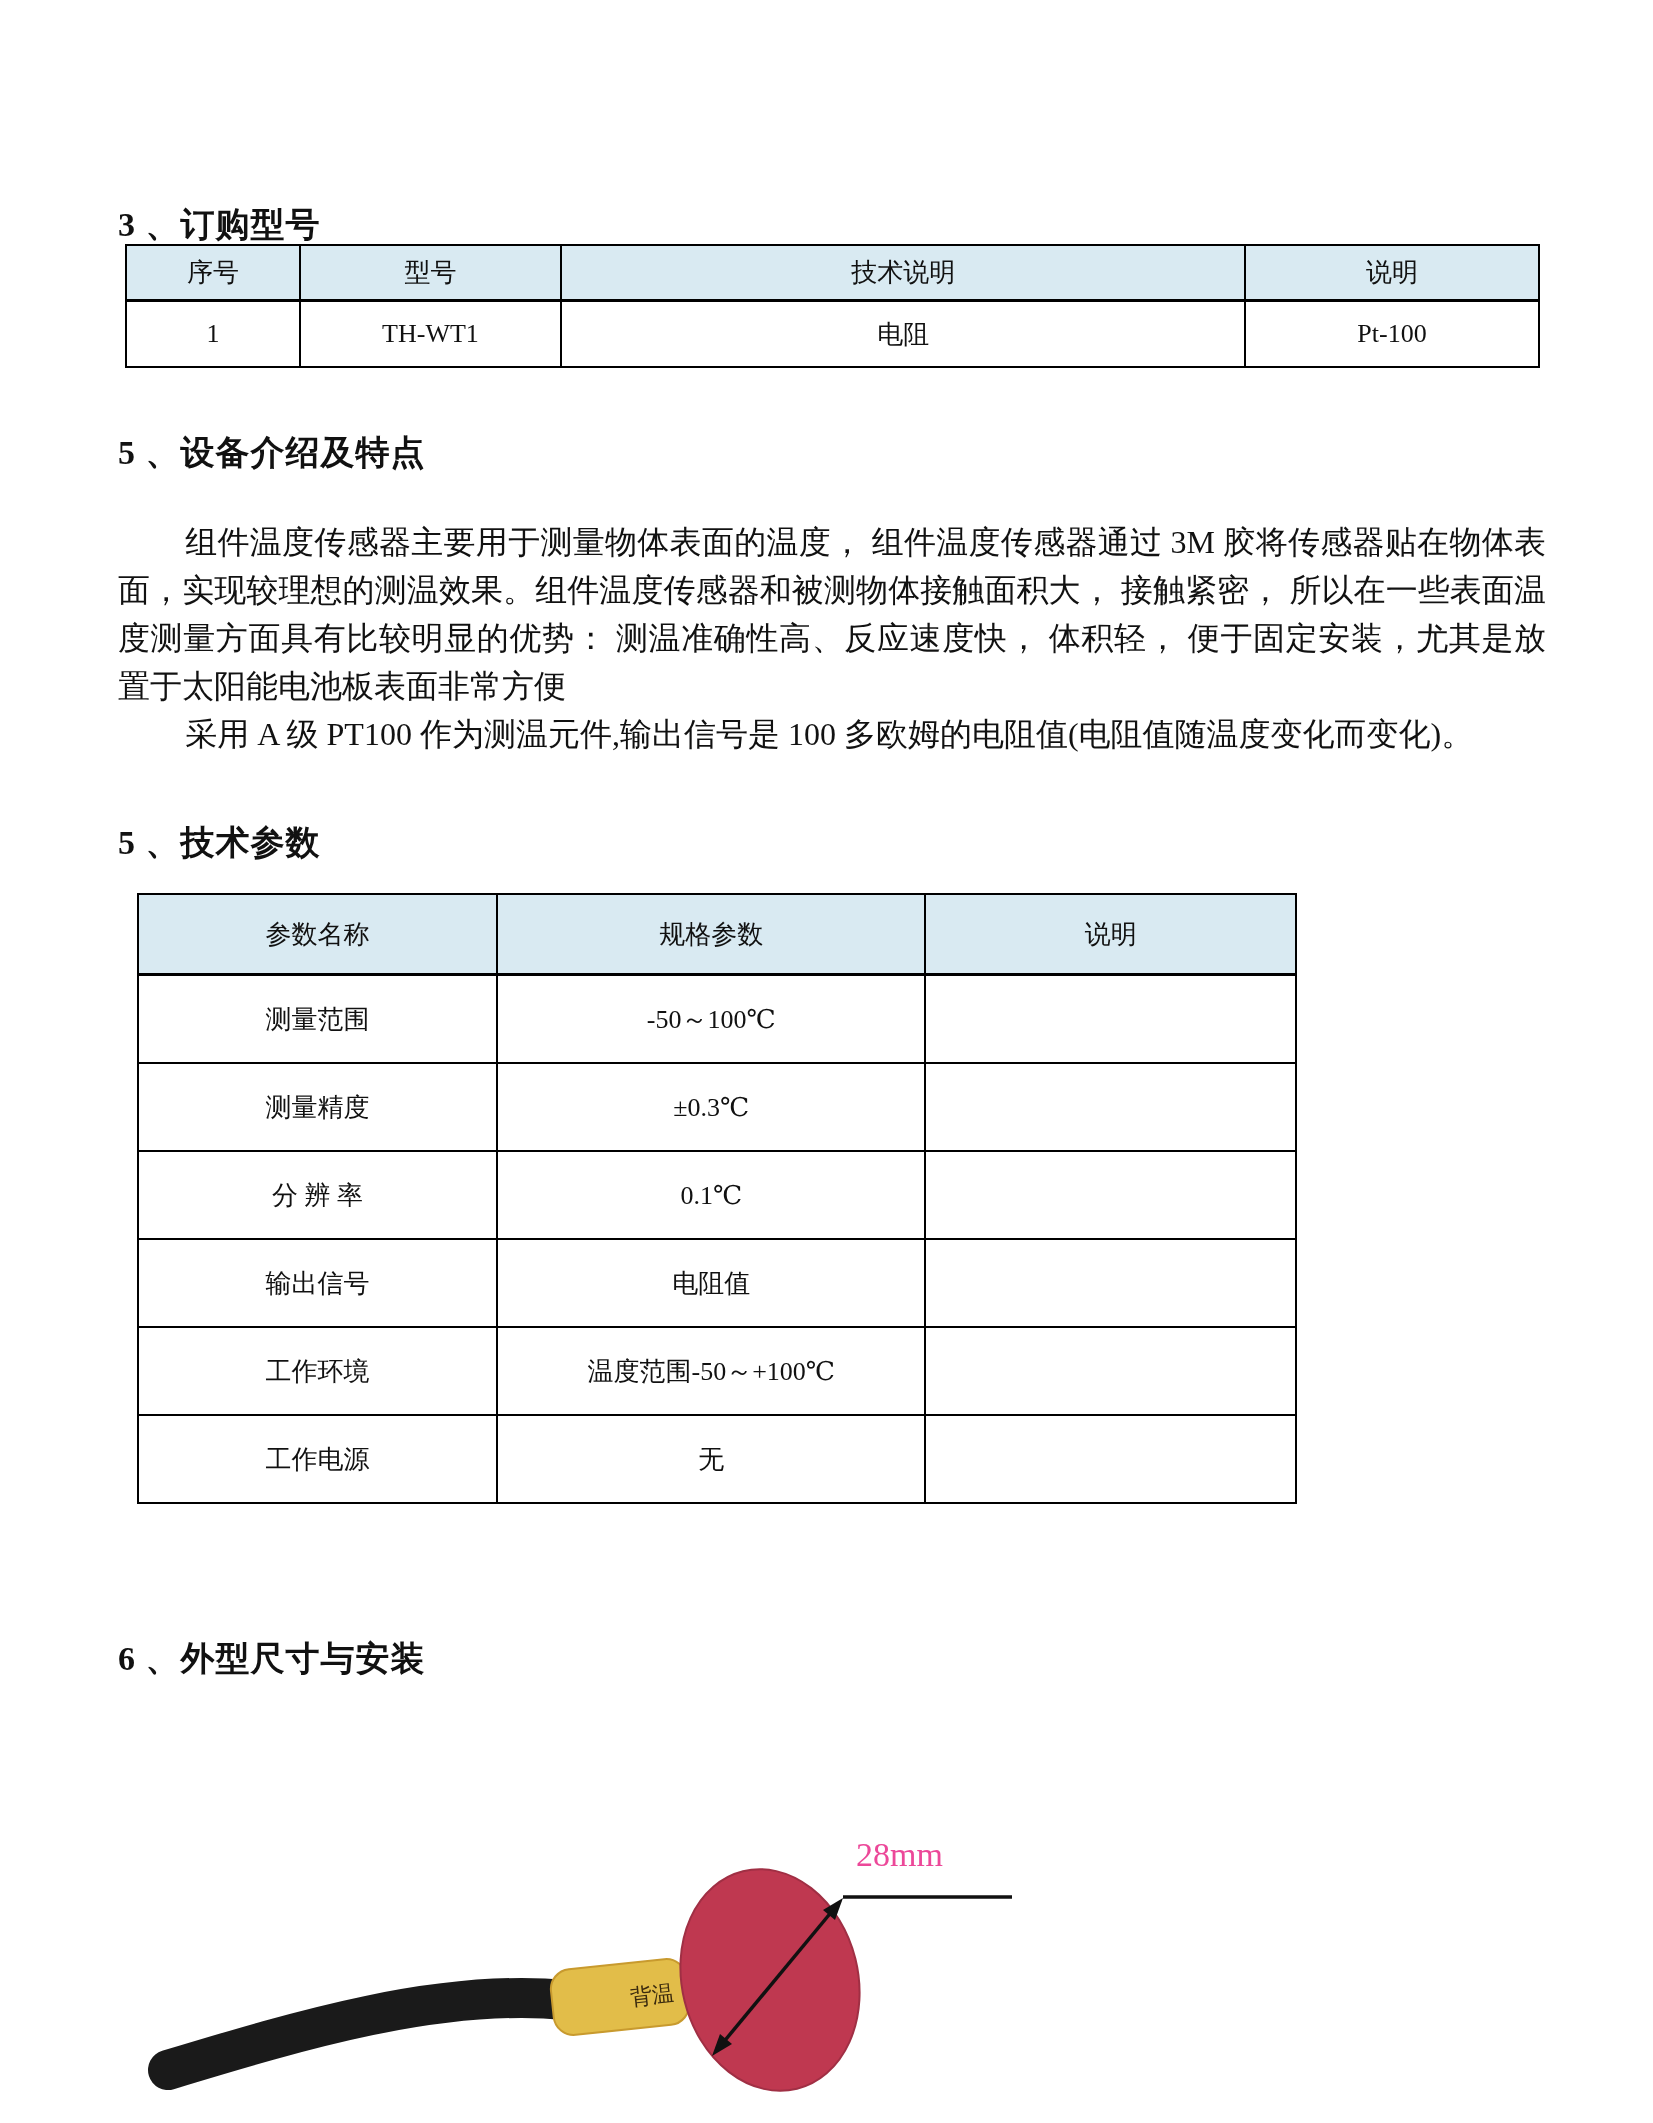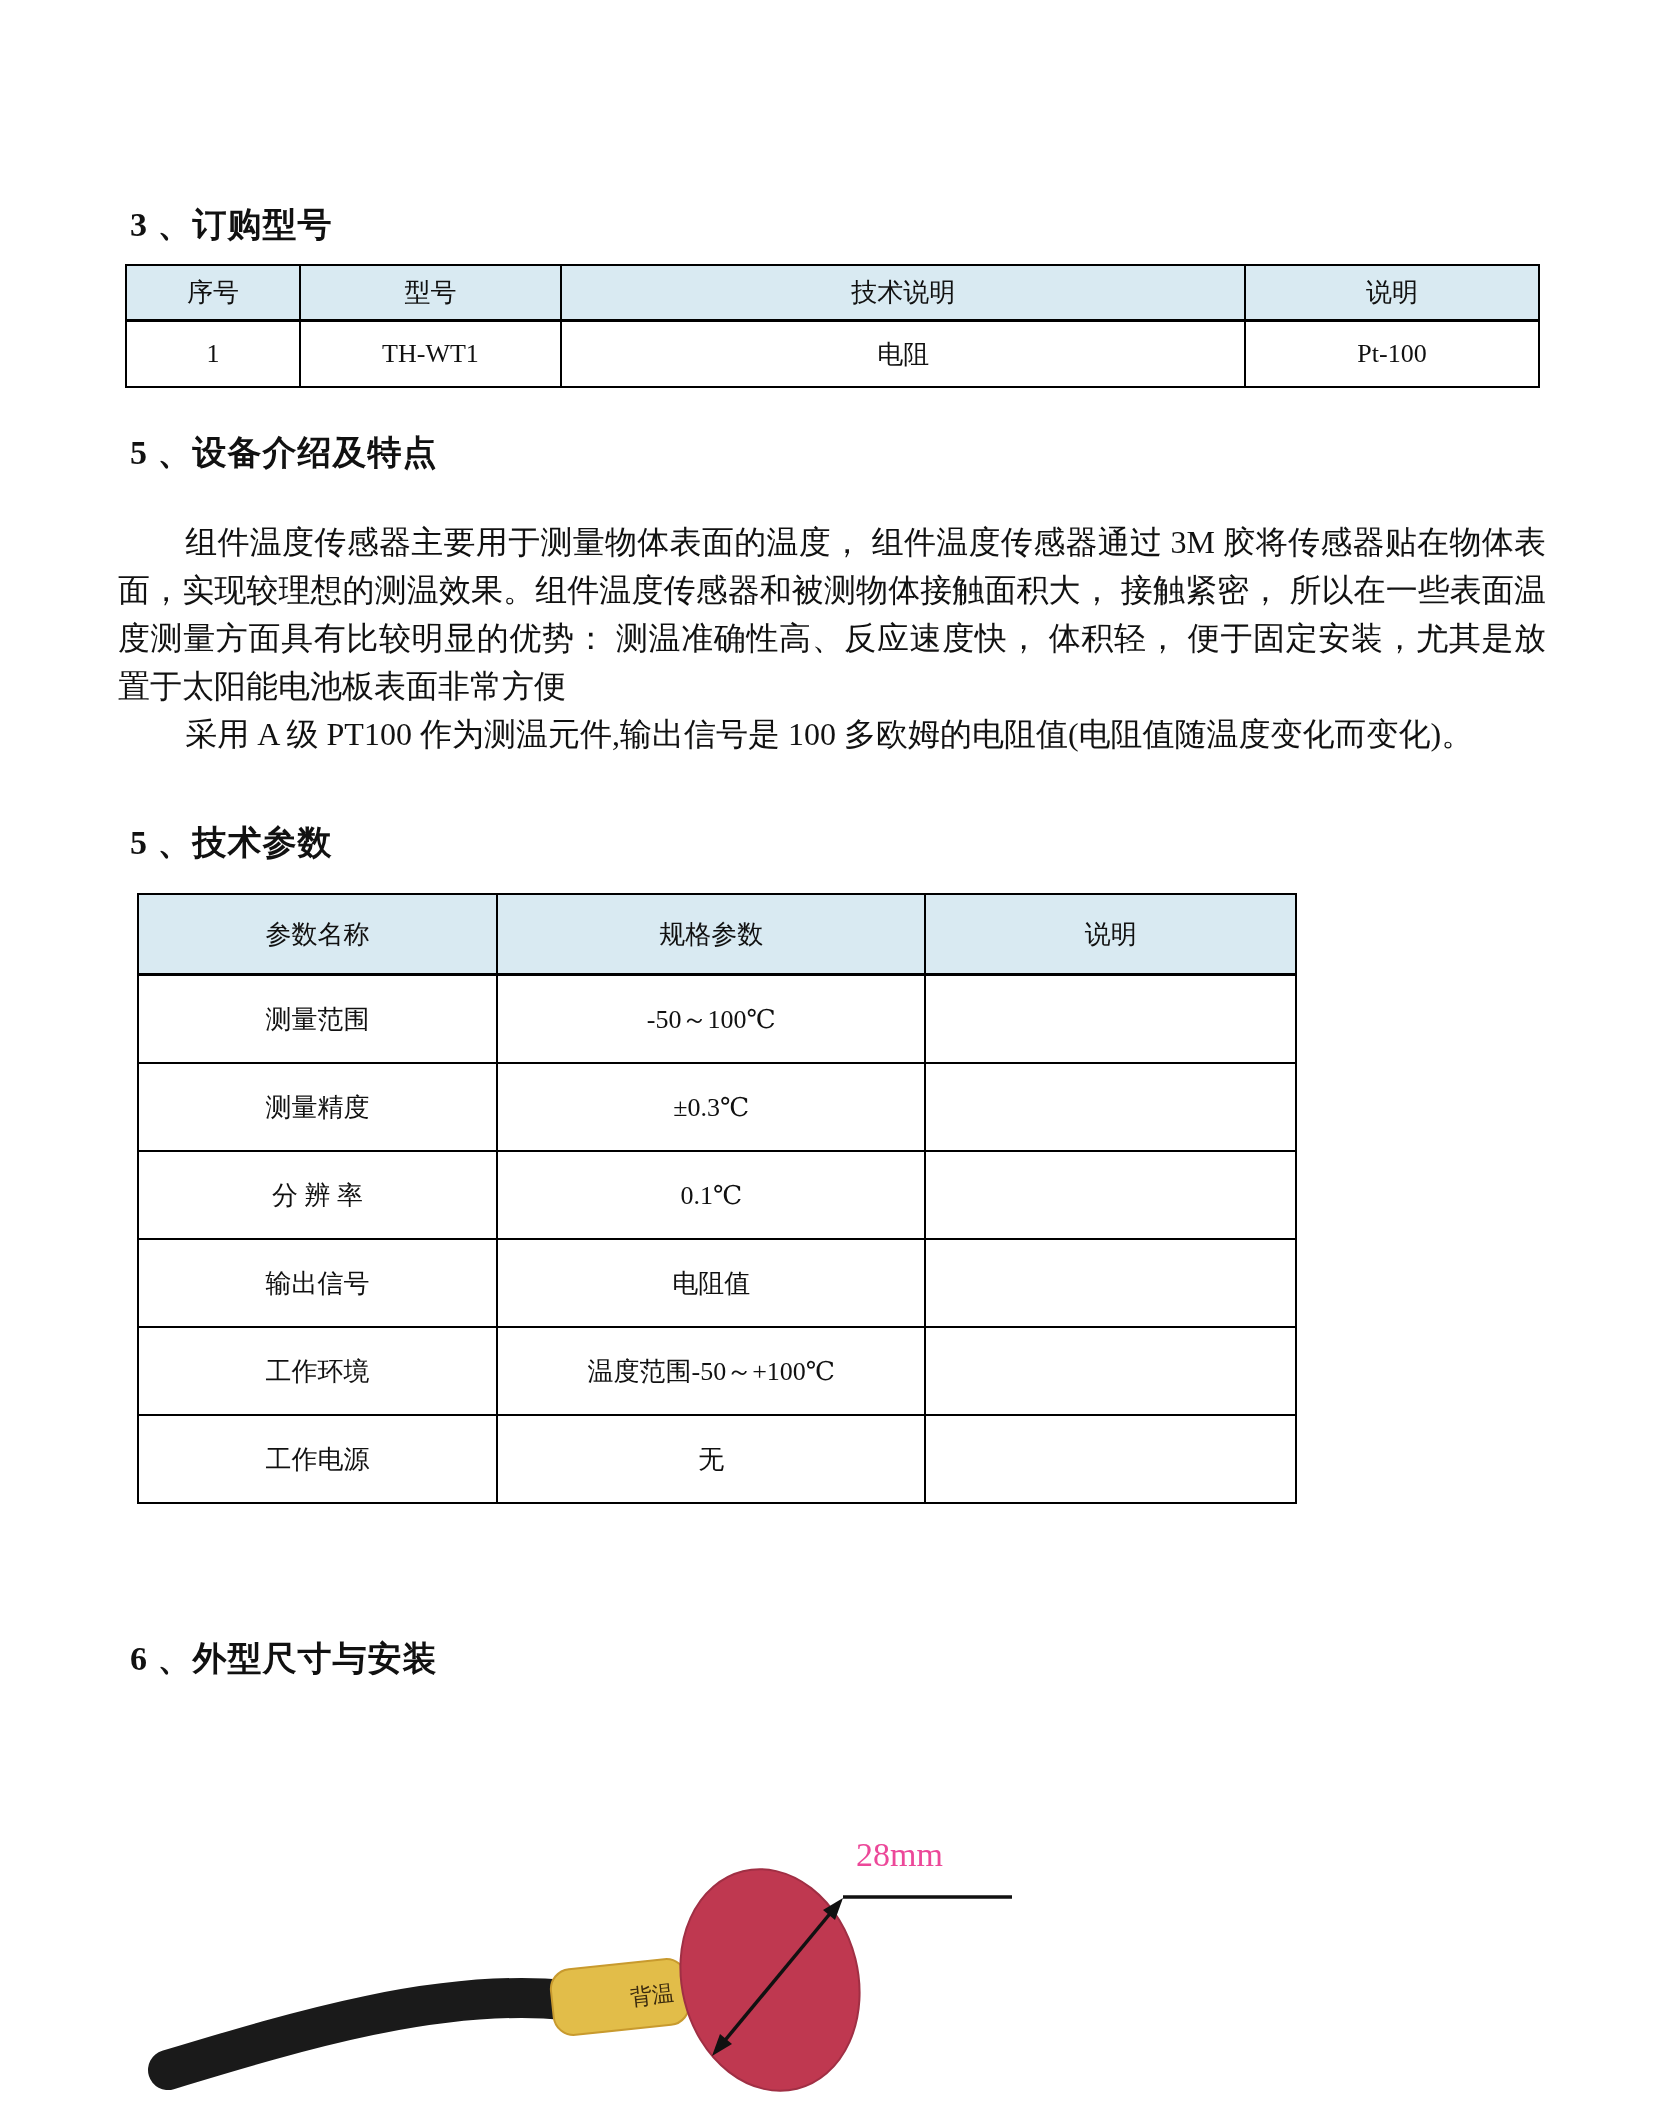--- a/index.html
+++ b/index.html
@@ -15,37 +15,36 @@
     width:1653px;height:2123px;
     background:#ffffff;
     font-family:"Liberation Serif","DejaVu Serif",serif;
     color:#111;
     overflow:hidden;
   }
   .sec-title{
     position:absolute;left:118px;
     font-size:34px;font-weight:bold;letter-spacing:1px;
     white-space:nowrap;
-    margin-left:12px;
   }
   #title-3{top:202px;}
   #title-4{top:430px;}
   #title-5{top:820px;}
   #title-6{top:1636px;}
 
   table{border-collapse:collapse;table-layout:fixed;width:100%;}
   td,th{
     border:2px solid var(--border-c);
     text-align:center;vertical-align:middle;
     font-size:26px;font-weight:normal;
     padding:0 6px;overflow:hidden;
   }
   thead th{background:var(--header-bg);border-bottom:3px solid var(--border-c);}
 
-  #order-table-wrap{position:absolute;left:125px;top:264px;width:1415px;}
+  #order-table-wrap{position:absolute;left:125px;top:244px;width:1415px;}
   #order-table thead th{height:53px;}
   #order-table tbody td{height:64px;}
 
   #intro-text{
     position:absolute;left:118px;top:518px;width:1428px;
     font-size:32px;line-height:48px;text-align:justify;
   }
   #intro-text p{margin:0;text-indent:2.1em;}
 
   #spec-table-wrap{position:absolute;left:137px;top:893px;width:1160px;}

